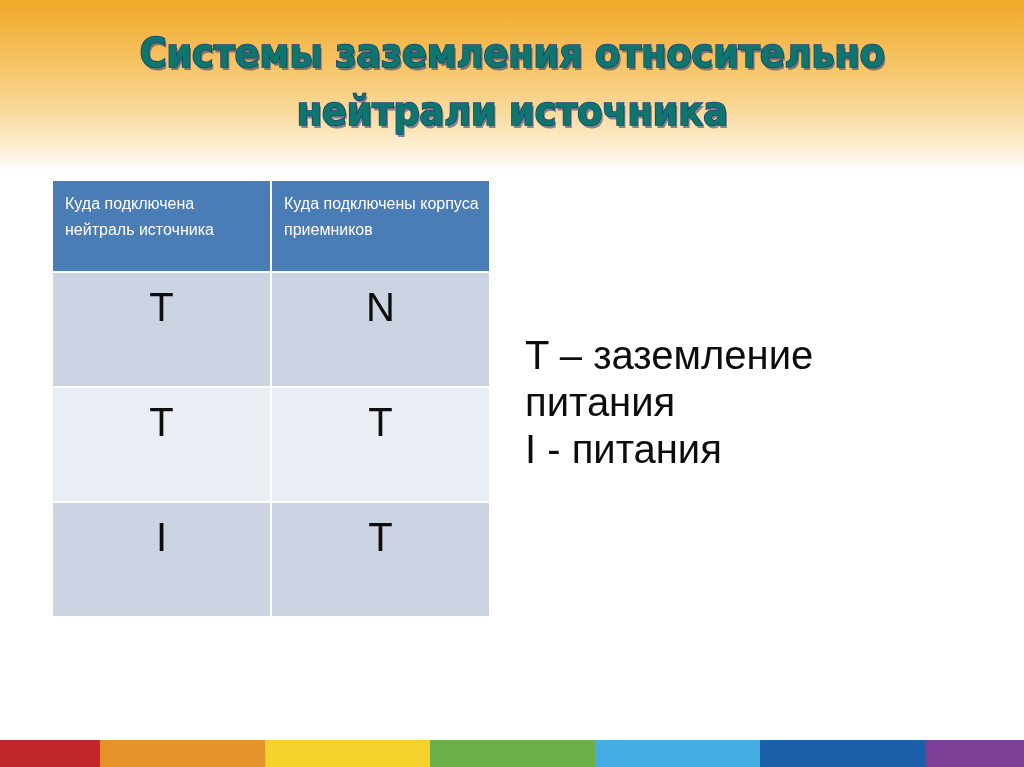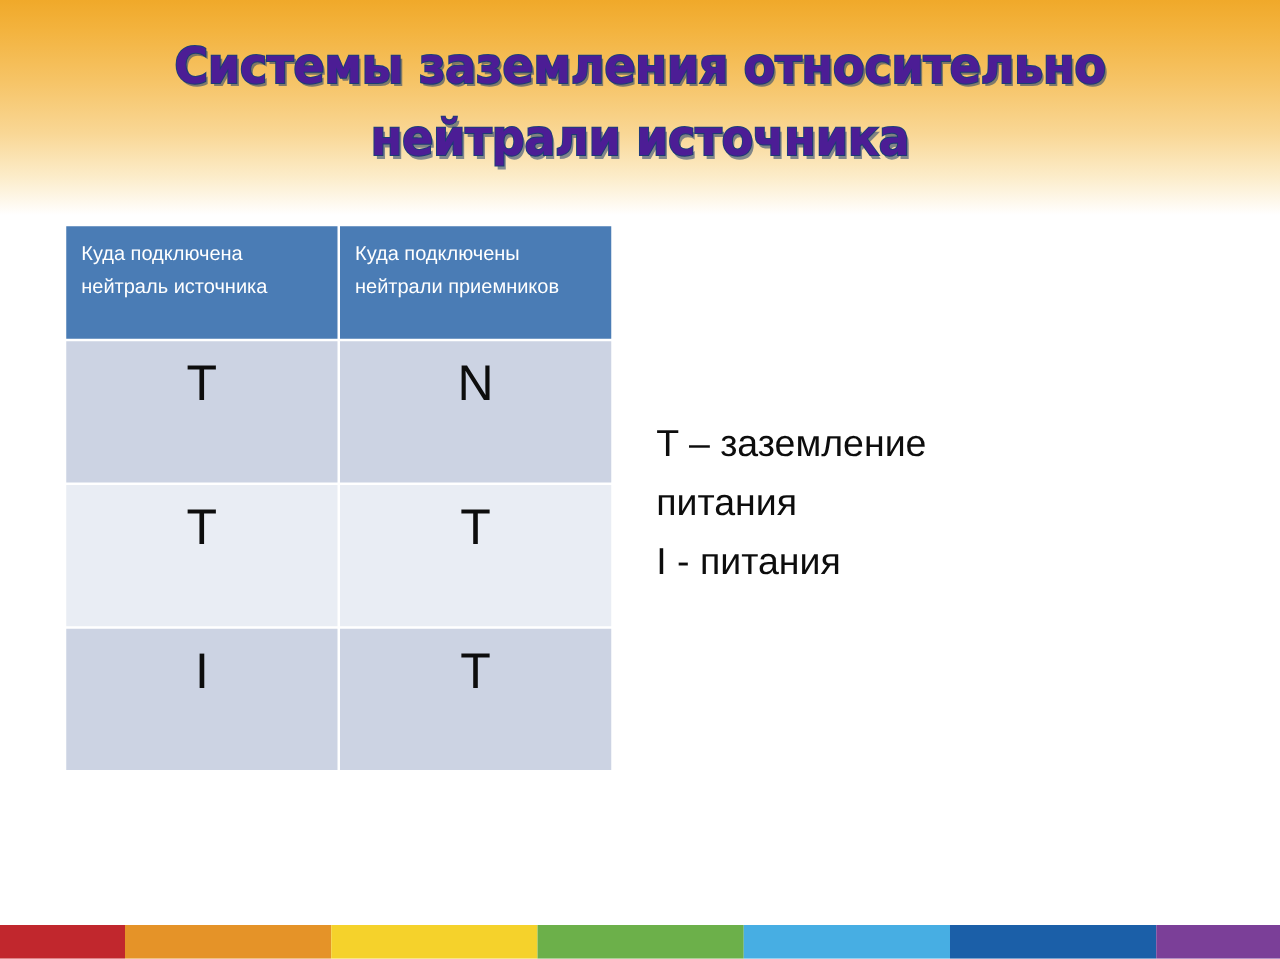--- a/index.html
+++ b/index.html
@@ -45,21 +45,21 @@
     position: absolute;
     left: 0;
     top: 24px;
     width: 1024px;
     text-align: center;
     font-family: "DejaVu Sans", sans-serif;
     font-weight: bold;
     font-size: 40px;
     line-height: 58px;
     letter-spacing: -0.5px;
-    color: #4c1d95;
+    color: #0f766e;
     -webkit-text-stroke: 1.6px #1b3f7a;
     paint-order: stroke fill;
     text-shadow: 2px 3px 0 rgba(30,60,110,0.55);
     white-space: nowrap;
   }
   #title .tline {
     display: block;
     transform: scaleX(0.93);
   }
 
@@ -103,21 +103,21 @@
   #grounding-table tr.row-dark td { background: #ccd3e3; }
   #grounding-table tr.row-light td { background: #e9edf4; }
 
   
   #legend {
     position: absolute;
     left: 525px;
     top: 332px;
     width: 450px;
     font-family: "Liberation Sans", sans-serif;
-    font-size: 30px;
+    font-size: 40px;
     line-height: 47px;
     color: #0d0d0d;
   }
   #legend .lline { display: block; white-space: nowrap; }
 
   
   #color-bar {
     position: absolute;
     left: 0;
     bottom: 0;
@@ -140,21 +140,21 @@
   </div>
 
   <table id="grounding-table">
     <colgroup>
       <col class="c1">
       <col class="c2">
     </colgroup>
     <thead>
       <tr>
         <th>Куда подключена нейтраль источника</th>
-        <th>Куда подключены нейтрали приемников</th>
+        <th>Куда подключены корпуса приемников</th>
       </tr>
     </thead>
     <tbody>
       <tr class="row-dark">
         <td>T</td>
         <td>N</td>
       </tr>
       <tr class="row-light">
         <td>T</td>
         <td>T</td>

